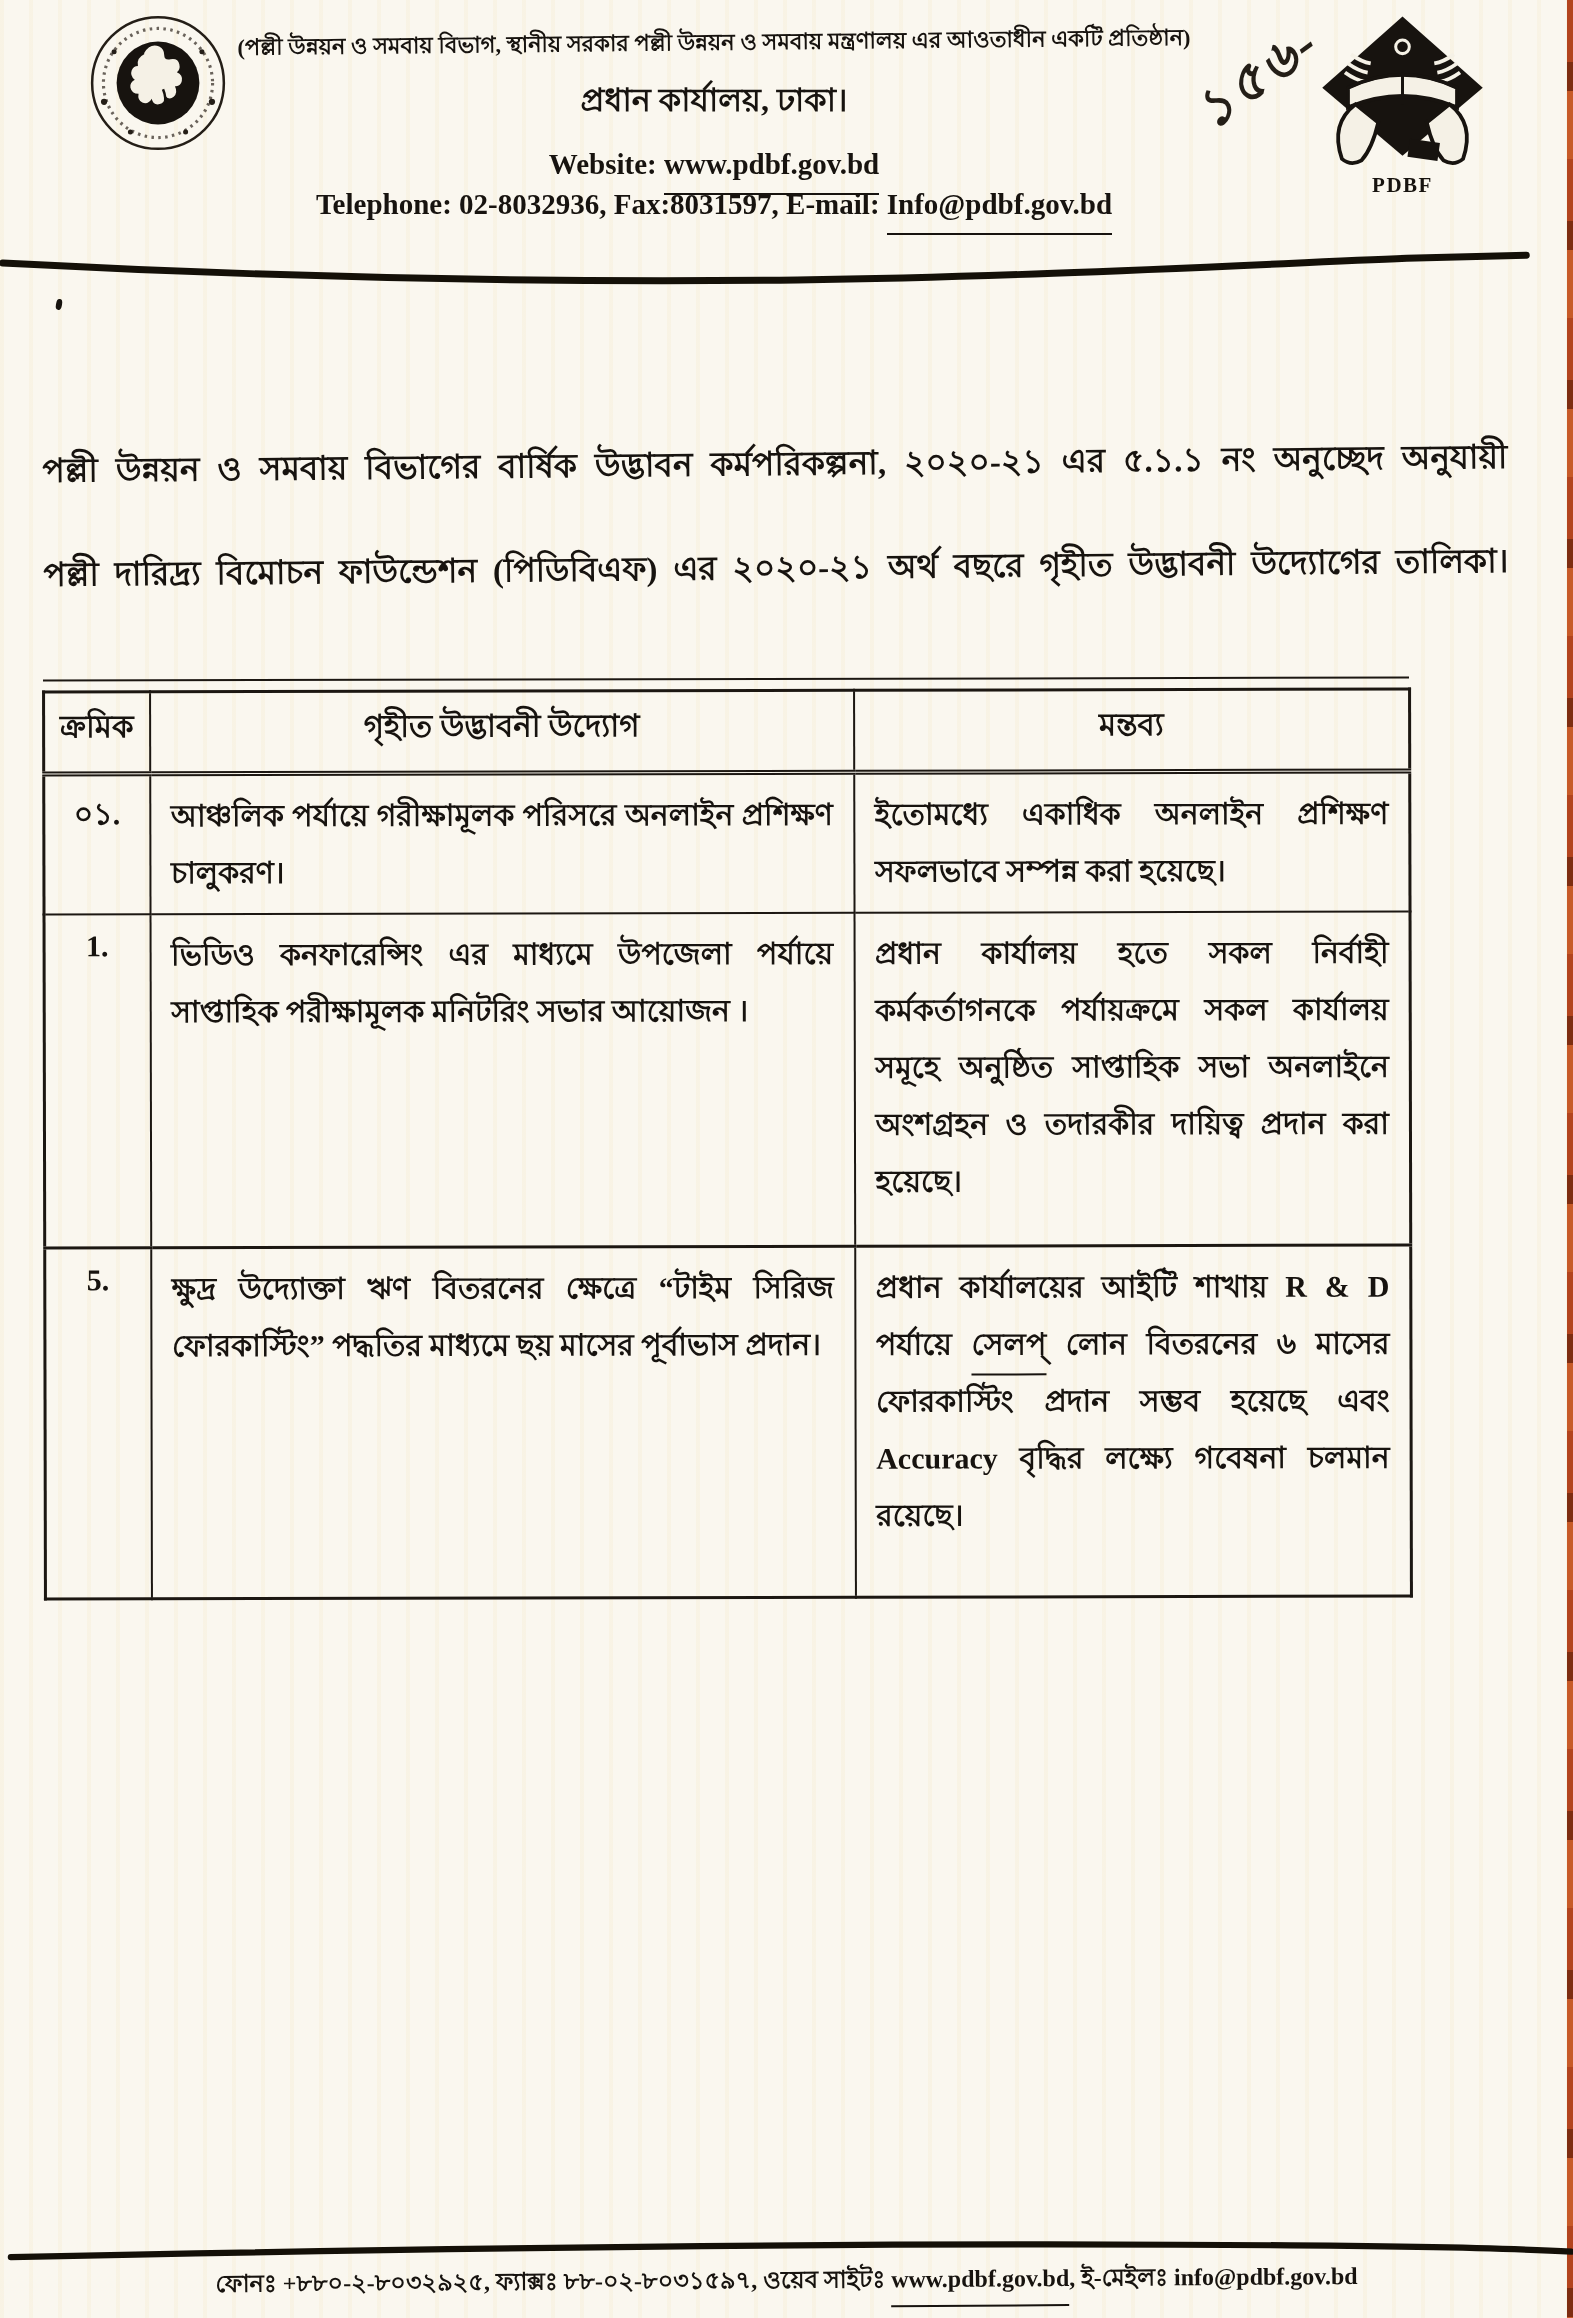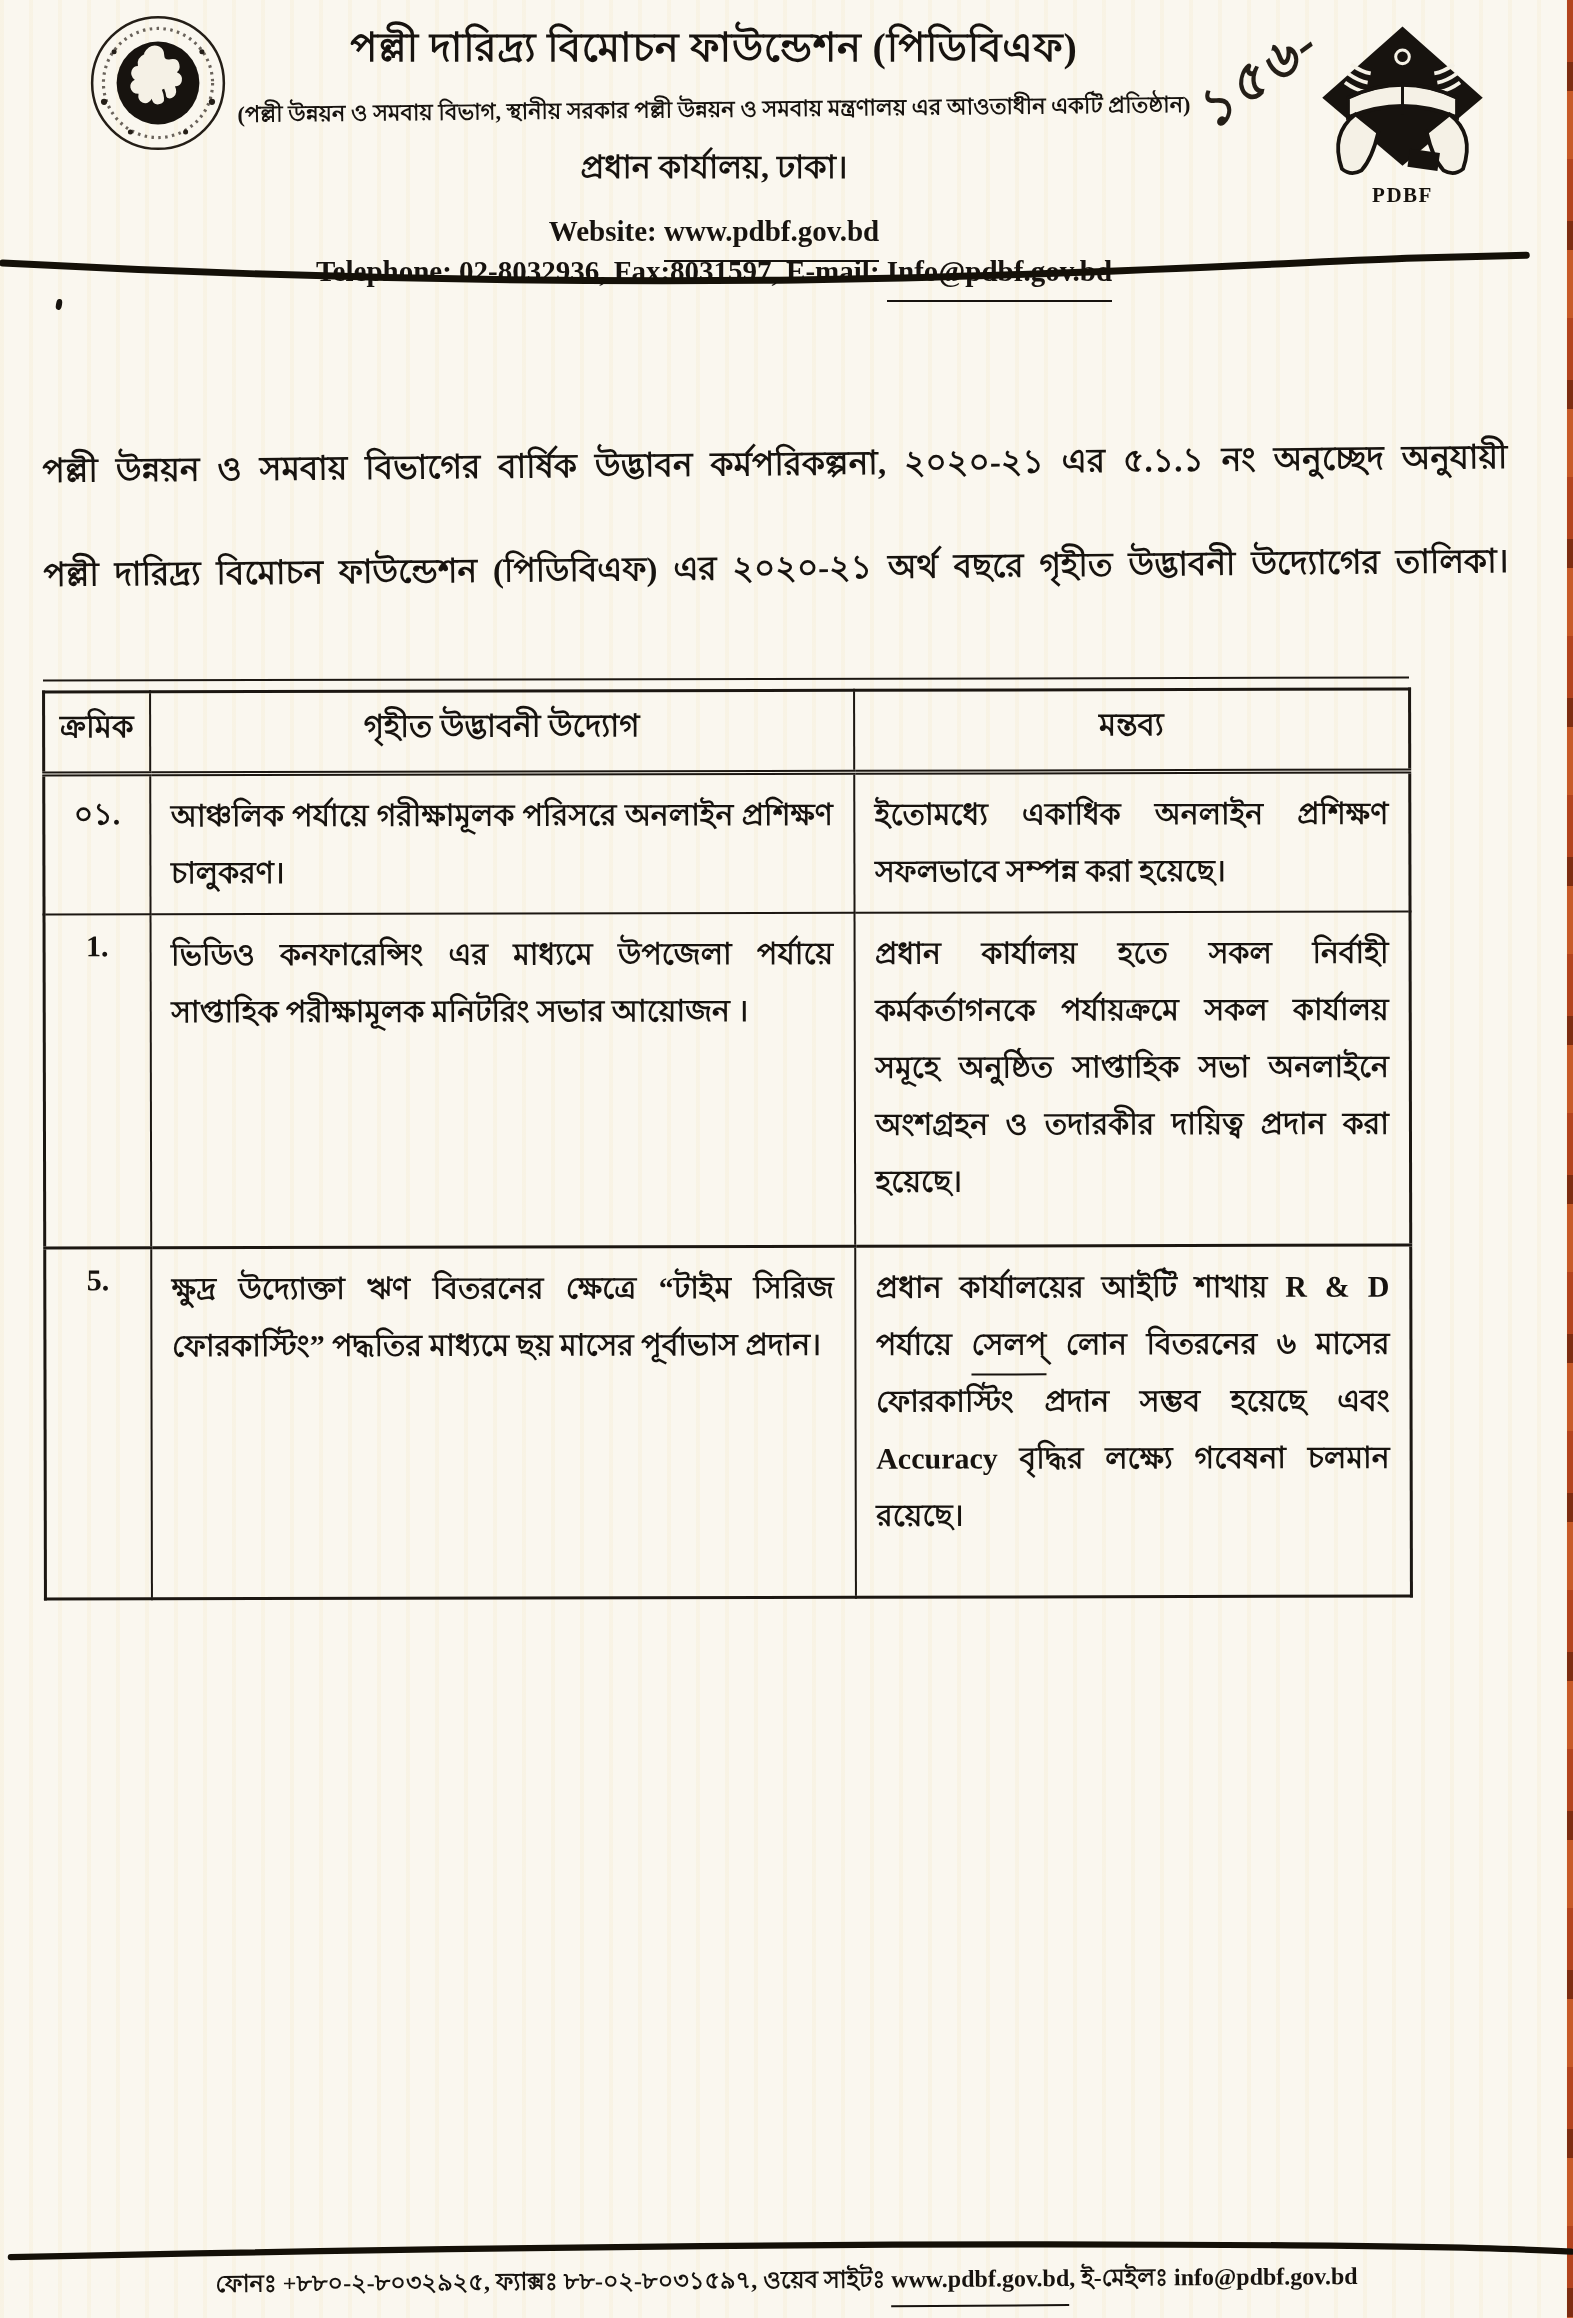--- a/index.html
+++ b/index.html
@@ -25,21 +25,21 @@
   .website-line{font-size:29px;font-weight:bold;margin-top:18.6px;}
   .telephone-line{font-size:29px;font-weight:bold;margin-top:7.7px;}
   .u{border-bottom:2.3px solid #17130f;padding-bottom:13px;}
 
   .handwritten{
     position:absolute;left:1229px;top:67px;font-size:53px;font-style:italic;font-weight:bold;
     transform:rotate(-36deg);transform-origin:left bottom;letter-spacing:4.6px;color:#241e17;
   }
 
   .seal{position:absolute;left:89px;top:14px;width:138px;height:138px;}
-  .pdbf-logo{position:absolute;left:1311px;top:25px;width:183px;height:180px;text-align:center;}
+  .pdbf-logo{position:absolute;left:1311px;top:15px;width:183px;height:180px;text-align:center;}
   .pdbf-label{font-size:21px;font-weight:bold;letter-spacing:1.5px;margin-top:-4.6px;}
 
   .top-rule{position:absolute;left:0;top:246px;width:1573px;height:54px;}
   .ink-dot{position:absolute;left:56px;top:299px;width:6.2px;height:11px;background:#17130f;border-radius:45%;transform:rotate(10deg);}
 
   
   .intro{position:absolute;left:43px;top:438px;width:1465px;font-size:33px;font-weight:600;transform:rotate(-0.55deg);}
   .intro-line{text-align:justify;text-align-last:justify;white-space:normal;}
   .intro-line + .intro-line{margin-top:48px;}
 
@@ -110,21 +110,20 @@
       <path d="M40,190 q-16,-46 18,-72 l30,24 q-8,34 -22,50 q-14,8 -26,-2 z" fill="#f5f1e6" stroke="#17130f" stroke-width="5"></path>
       <path d="M200,190 q16,-46 -18,-72 l-30,24 q8,34 22,50 q14,8 26,-2 z" fill="#f5f1e6" stroke="#17130f" stroke-width="5"></path>
       <rect x="128" y="166" width="40" height="24" fill="#17130f" transform="rotate(8 148 178)"></rect>
     </svg>
     <div class="pdbf-label">PDBF</div>
   </div>
 
   <div class="handwritten">১৫৬-</div>
 
   <div class="header-center">
-    <div class="org-name">পল্লী দারিদ্র্য বিমোচন ফাউন্ডেশন (পিডিবিএফ)</div>
     <div class="org-sub">(পল্লী উন্নয়ন ও সমবায় বিভাগ, স্থানীয় সরকার পল্লী উন্নয়ন ও সমবায় মন্ত্রণালয় এর আওতাধীন একটি প্রতিষ্ঠান)</div>
     <div class="office-line">প্রধান কার্যালয়, ঢাকা।</div>
     <div class="website-line"><span>Website: </span><span class="u">www.pdbf.gov.bd</span></div>
     <div class="telephone-line"><span>Telephone: 02-8032936, Fax:8031597, E-mail: </span><span class="u">Info@pdbf.gov.bd</span></div>
   </div>
 
   <div class="top-rule">
     <svg width="1573" height="54" viewBox="0 0 2032 70">
       <path d="M0,22 C 340,40 680,48 1030,44 C 1330,40 1620,24 1820,16 L1975,12" stroke="#141008" stroke-width="9" fill="none" stroke-linecap="round"></path>
     </svg>

